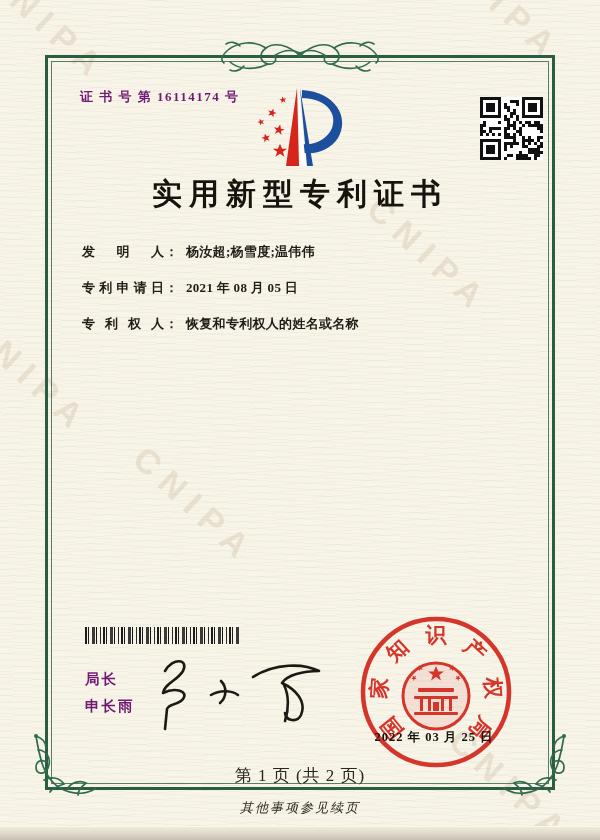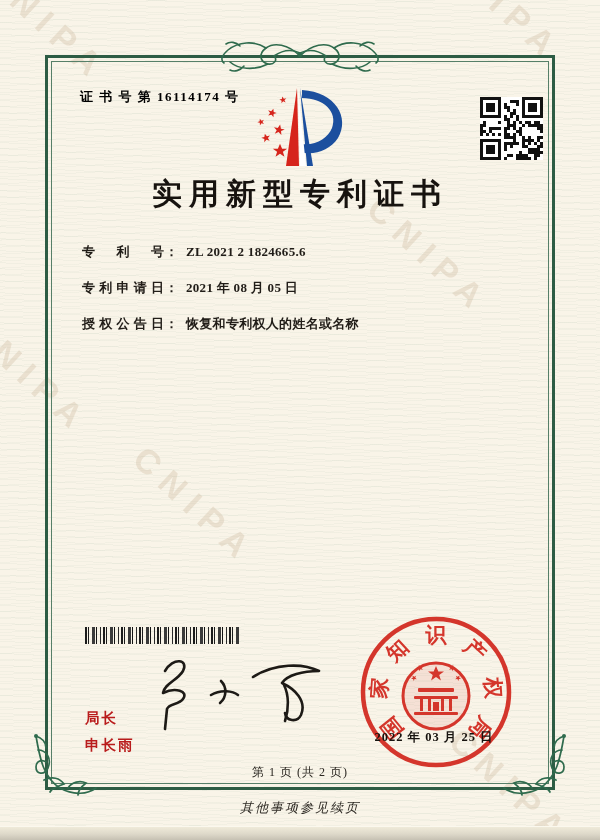--- a/index.html
+++ b/index.html
@@ -23,21 +23,21 @@
   .frame{
     position:absolute;left:45px;top:55px;width:510px;height:735px;
     box-sizing:border-box;border:3px solid #2d5c44;
   }
   .frame::before{
     content:"";position:absolute;inset:3px;border:1px solid #567f68;
   }
   .ornament{position:absolute;}
   .cert-no{
     position:absolute;left:80px;top:88px;font-size:13px;font-weight:600;
-    letter-spacing:1.5px;color:#000000;
+    letter-spacing:1.5px;color:#701a75;
   }
   .logo{position:absolute;left:250px;top:86px;}
   .qr{position:absolute;left:480px;top:97px;}
   .title{
     position:absolute;left:0;top:174px;width:600px;text-align:center;
     font-size:30px;font-weight:700;letter-spacing:7px;color:#17130f;
   }
   .fields{position:absolute;left:82px;top:243px;width:442px;
     font-size:13px;font-weight:600;color:#211d18;}
   .f-row{height:36px;position:relative;}
@@ -56,33 +56,33 @@
     position:absolute;left:85px;top:627px;width:154px;height:17px;
     background:
       repeating-linear-gradient(90deg,
         #1c1c1c 0 2px, transparent 2px 3px,
         #1c1c1c 3px 4px, transparent 4px 7px,
         #3a3a3a 7px 10px, transparent 10px 11px,
         #151515 11px 12px, transparent 12px 15px,
         #2a2a2a 15px 16px, transparent 16px 18px);
   }
   .sig-block{
-    position:absolute;left:85px;top:705px;
-    font:700 14.5px "Liberation Sans",sans-serif;color:#b91c1c;line-height:27px;
+    position:absolute;left:85px;top:666px;
+    font:700 14.5px "Liberation Sans",sans-serif;color:#701a75;line-height:27px;
     letter-spacing:2px;
   }
   .signature{position:absolute;left:135px;top:645px;}
   .seal{position:absolute;left:356px;top:612px;}
   .seal-date{
     position:absolute;left:358px;top:729px;width:152px;text-align:center;
     font:700 12.5px "Liberation Serif",serif;color:#17130f;letter-spacing:1px;
   }
   .page-no{
     position:absolute;left:0;top:764px;width:600px;text-align:center;
-    font-size:12px;color:#2a2620;letter-spacing:1px;
+    font-size:17px;color:#2a2620;letter-spacing:1px;
   }
   .footer-note{
     position:absolute;left:0;top:799px;width:600px;text-align:center;
     font-size:13px;font-style:italic;color:#2e2a24;letter-spacing:2px;
   }
   .photo-edge{
     position:absolute;left:0;bottom:0;width:600px;height:13px;
     background:linear-gradient(#efead9 0%,#ddd8c9 55%,#c6c1b3 100%);
     border-top:1px solid #fbf8ee;
   }
@@ -380,27 +380,27 @@
       <rect x="45" y="60" width="3" height="3"></rect>
       <rect x="48" y="60" width="3" height="3"></rect>
       <rect x="54" y="60" width="3" height="3"></rect>
     </g>
 </svg>
 
 <div class="title">实用新型专利证书</div>
 
 <div class="fields">
   <div class="f-row">
-    <span class="f-label">专利号</span><span class="f-colon">：</span><span class="f-val">ZL 2021 2 1824665.6</span>
+    <span class="f-label">发明人</span><span class="f-colon">：</span><span class="f-val">杨汝超;杨雪度;温伟伟</span>
   </div>
   <div class="f-row">
     <span class="f-label">专利申请日</span><span class="f-colon">：</span><span class="f-val">2021 年 08 月 05 日</span>
   </div>
   <div class="f-row">
-    <span class="f-label">授权公告日</span><span class="f-colon">：</span><span class="f-val">恢复和专利权人的姓名或名称</span>
+    <span class="f-label">专利权人</span><span class="f-colon">：</span><span class="f-val">恢复和专利权人的姓名或名称</span>
   </div>
 </div>
 
 <div class="body-text">
 </div>
 
 <div class="barcode"></div>
 
 <div class="sig-block">
   <div>局长</div>

